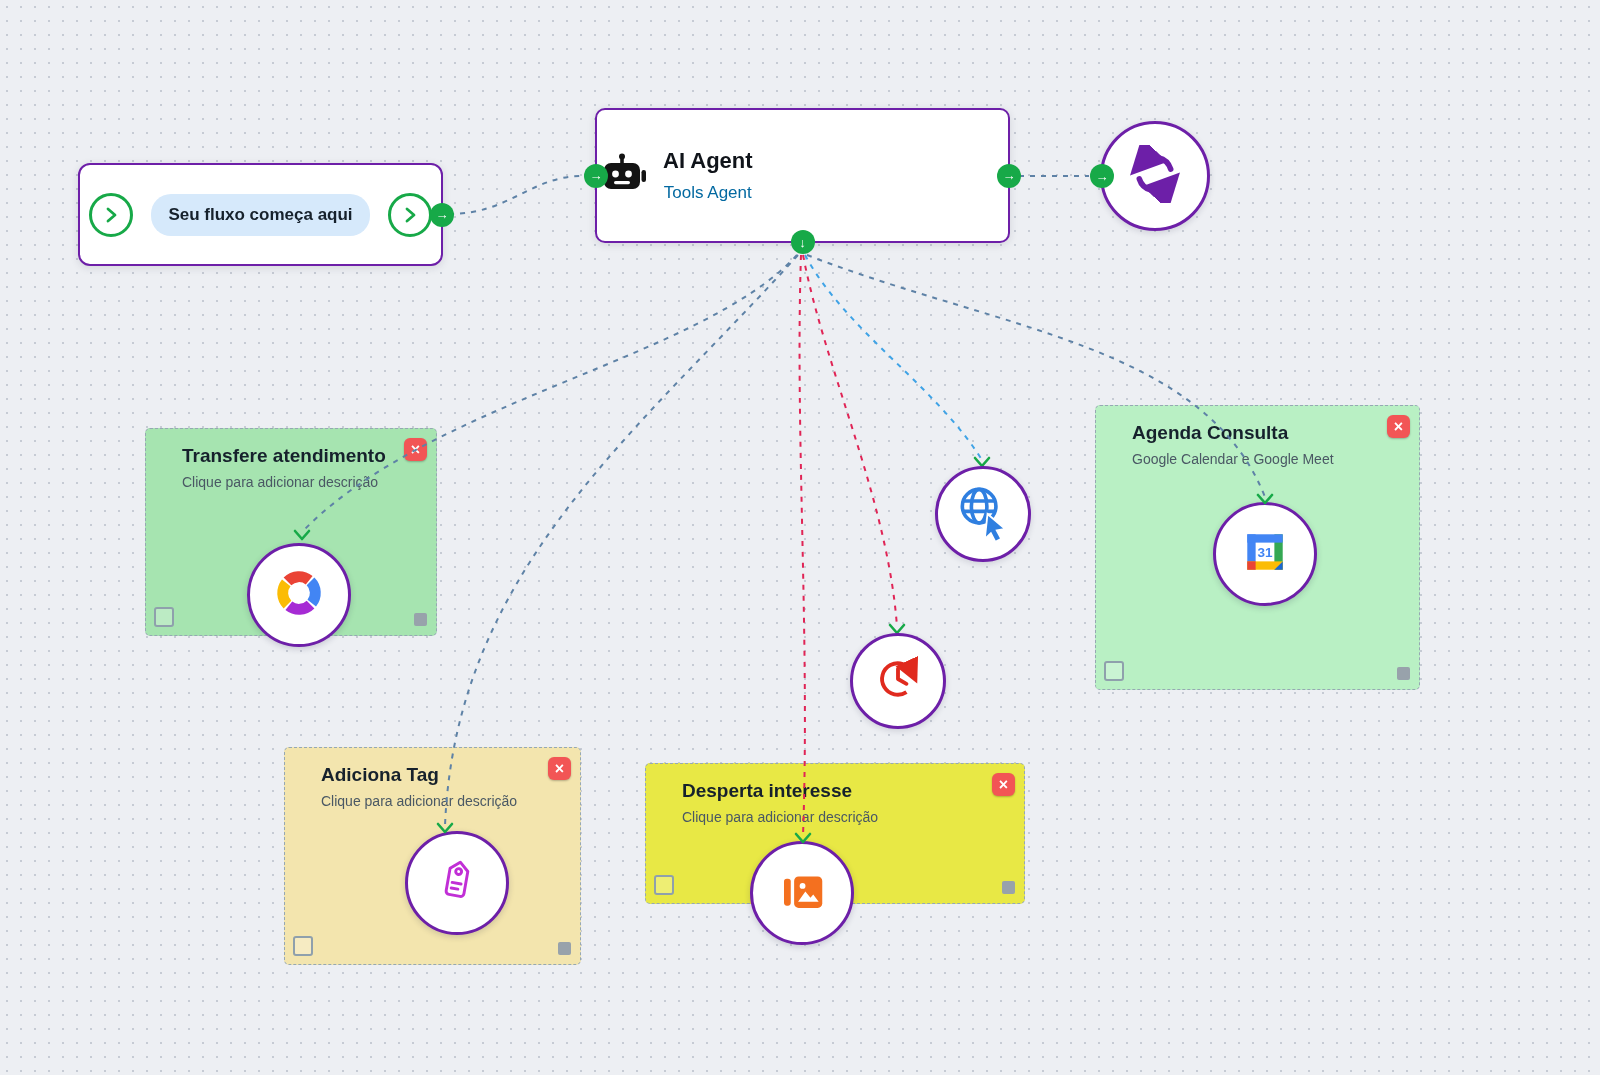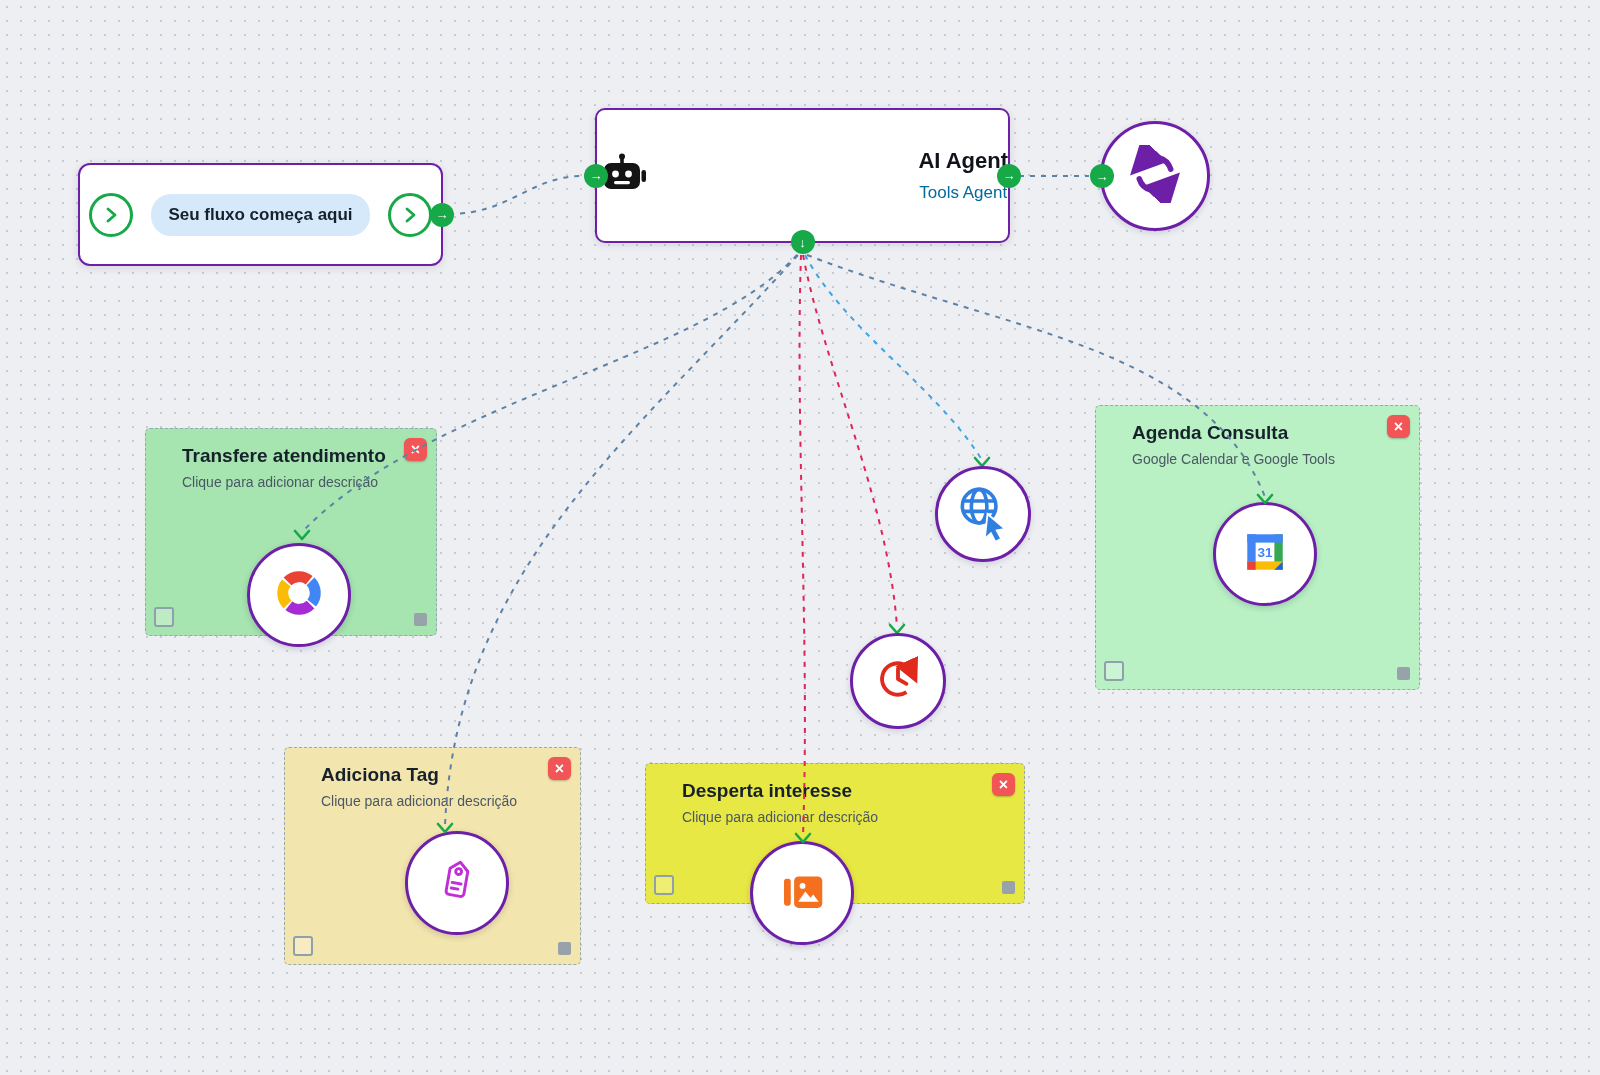--- a/index.html
+++ b/index.html
@@ -18,21 +18,21 @@
   .connector{position:absolute;width:24px;height:24px;border-radius:50%;background:#17a948;color:#fff;display:flex;align-items:center;justify-content:center;font-size:13px;font-weight:700;z-index:12;line-height:1;}
 
   
   .start-node{left:78px;top:163px;width:365px;height:103px;border-radius:12px;}
   .start-inner{display:flex;align-items:center;justify-content:center;gap:18px;height:100%;}
   .ring-btn{width:38px;height:38px;border:3px solid #17a948;border-radius:50%;display:flex;align-items:center;justify-content:center;flex:0 0 auto;}
   .start-pill{background:#d6e9fb;border-radius:20px;padding:11px 17px;font-size:17px;font-weight:700;color:#16212c;white-space:nowrap;}
 
   
   .agent-node{left:595px;top:108px;width:415px;height:135px;}
-  .agent-inner{display:flex;align-items:center;justify-content:space-between;gap:16px;height:100%;}
+  .agent-inner{display:flex;align-items:center;justify-content:flex-start;gap:16px;height:100%;}
   .agent-text{display:flex;flex-direction:column;align-items:center;}
   .agent-title{font-size:22px;font-weight:800;color:#10141a;}
   .agent-sub{font-size:17px;color:#0369a1;margin-top:9px;}
 
   
   .card{position:absolute;border:1.5px dashed #96a8b3;border-radius:5px;z-index:1;box-sizing:border-box;padding:16px 36px;}
   .card-transfere{left:145px;top:428px;width:292px;height:208px;background:#a6e4b0;}
   .card-agenda{left:1095px;top:405px;width:325px;height:285px;background:#b9f0c4;}
   .card-adiciona{left:284px;top:747px;width:297px;height:218px;background:#f3e5ae;}
   .card-desperta{left:645px;top:763px;width:380px;height:141px;background:#e8e845;}
@@ -179,21 +179,21 @@
           </g>
         </svg>
       </span>
     </div>
     <div class="handle-outline"></div>
     <div class="handle-fill"></div>
   </div>
 
   <div class="card card-agenda">
     <div class="card-title">Agenda Consulta</div>
-    <div class="card-sub">Google Calendar e Google Tools</div>
+    <div class="card-sub">Google Calendar e Google Meet</div>
     <div class="close-btn">×</div>
     <div class="icon-circle circ-agenda">
       <span>
         <svg width="50" height="50" viewBox="0 0 48 48">
           <rect x="7" y="7" width="34" height="34" fill="#fff"></rect>
           <rect x="33" y="7" width="8" height="34" fill="#34a853"></rect>
           <rect x="7" y="7" width="8" height="34" fill="#4285f4"></rect>
           <rect x="7" y="7" width="34" height="8" fill="#4285f4"></rect>
           <rect x="7" y="33" width="34" height="8" fill="#fbbc05"></rect>
           <rect x="7" y="33" width="8" height="8" fill="#ea4335"></rect>

